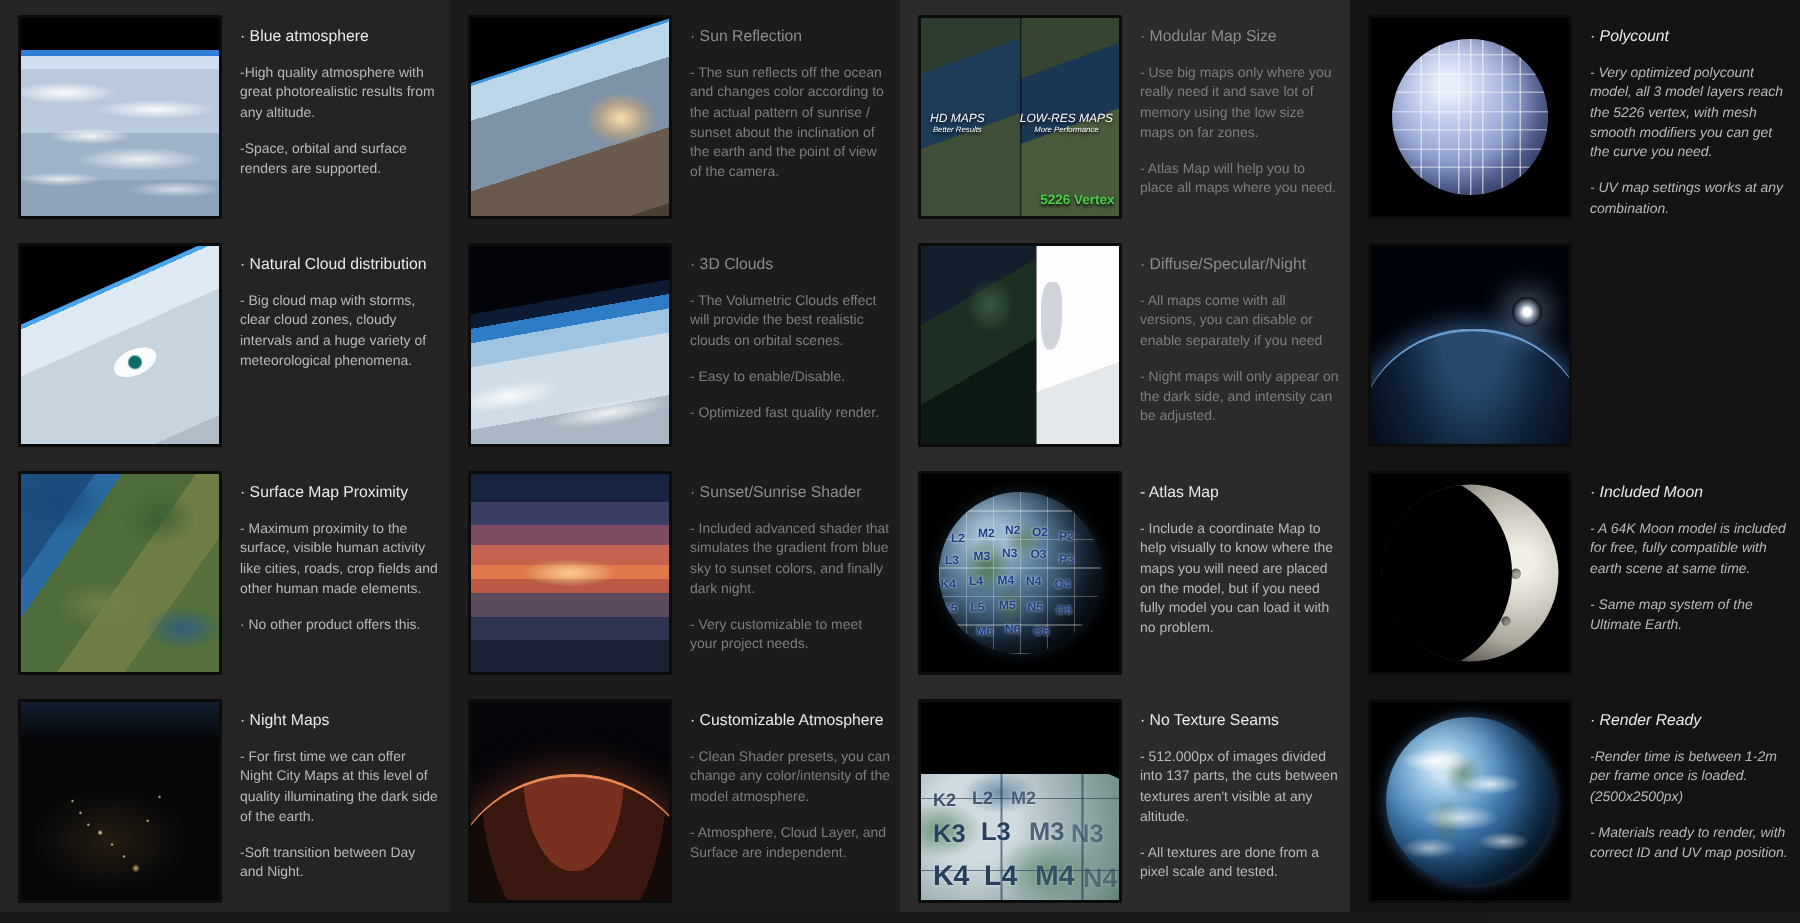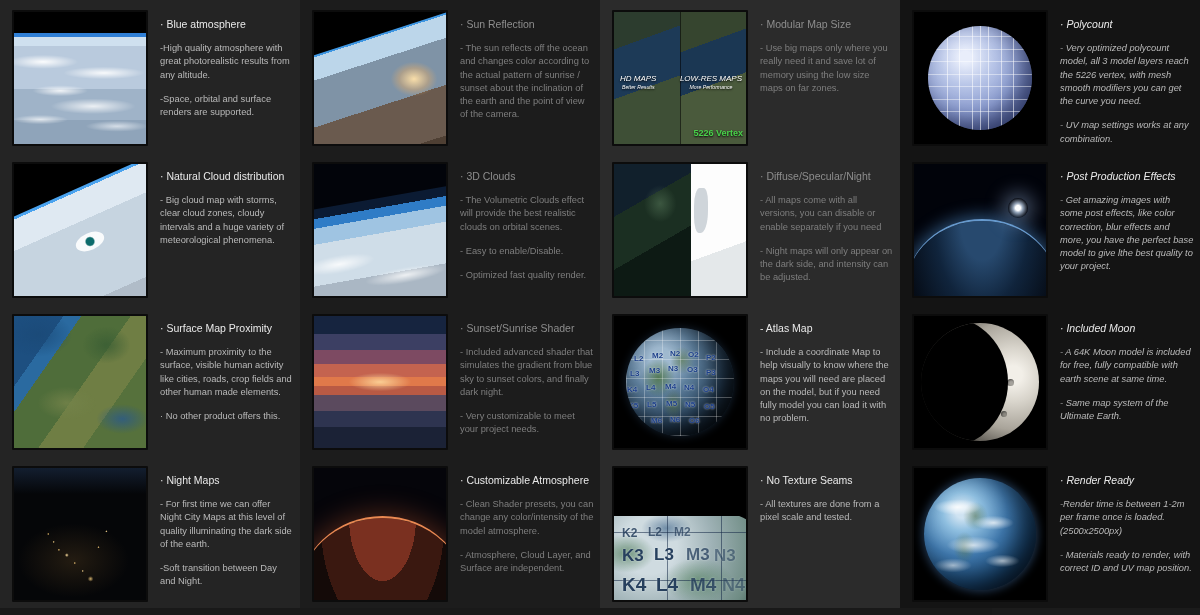--- a/index.html
+++ b/index.html
@@ -377,20 +377,21 @@
           <div class="lbl low">
             <span>LOW-RES MAPS</span>
             <span class="sub">More Performance</span>
           </div>
           <div class="vertex">5226 Vertex</div>
         </div>
       </div>
       <div class="copy">
         <div class="card-title dim">· Modular Map Size</div>
         <div class="para dim">- Use big maps only where you really need it and save lot of memory using the low size maps on far zones.</div>
+        <div class="para dim">- Atlas Map will help you to place all maps where you need.</div>
       </div>
     </div>
 
     <div class="card tint-d">
       <div class="thumb">
         <div class="inner art-poly">
           <div class="wire">
             <div class="mer">
               <i style="transform:rotate(0deg) scaleX(1)"></i>
               <i style="left:18%"></i>
@@ -452,24 +453,20 @@
         <div class="para dim">- Night maps will only appear on the dark side, and intensity can be adjusted.</div>
       </div>
     </div>
 
     <div class="card tint-d">
       <div class="thumb">
         <div class="inner art-post">
           <div class="flare"></div>
         </div>
       </div>
-      <div class="copy">
-        <div class="card-title">· Post Production Effects</div>
-        <div class="para">- Get amazing images with some post effects, like color correction, blur effects and more, you have the perfect base model to give lthe best quality to your project.</div>
-      </div>
     </div>
 
     <div class="card tint-a">
       <div class="thumb">
         <div class="inner art-surface"></div>
       </div>
       <div class="copy">
         <div class="card-title">· Surface Map Proximity</div>
         <div class="para">- Maximum proximity to the surface, visible human activity like cities, roads, crop fields and other human made elements.</div>
         <div class="para">· No other product offers this.</div>
@@ -594,20 +591,21 @@
           <div class="cellbig" style="left:108px;top:59px;font-size:18px;opacity:.5">N4</div>
 
           <div class="cellbig" style="left:8px;top:92px;font-size:19px">K5</div>
           <div class="cellbig" style="left:42px;top:92px;font-size:19px">L5</div>
           <div class="cellbig" style="left:76px;top:92px;font-size:19px;opacity:.8">M5</div>
           <div class="cellbig" style="left:106px;top:93px;font-size:18px;opacity:.5">N5</div>
         </div>
       </div>
       <div class="copy">
         <div class="card-title">· No Texture Seams</div>
+        <div class="para">- 512.000px of images divided into 137 parts, the cuts between textures aren't visible at any altitude.</div>
         <div class="para">- All textures are done from a pixel scale and tested.</div>
       </div>
     </div>
 
     <div class="card tint-d">
       <div class="thumb">
         <div class="inner art-earth">
           <div class="earth">
             <div class="ld"></div>
             <div class="cl"></div>

